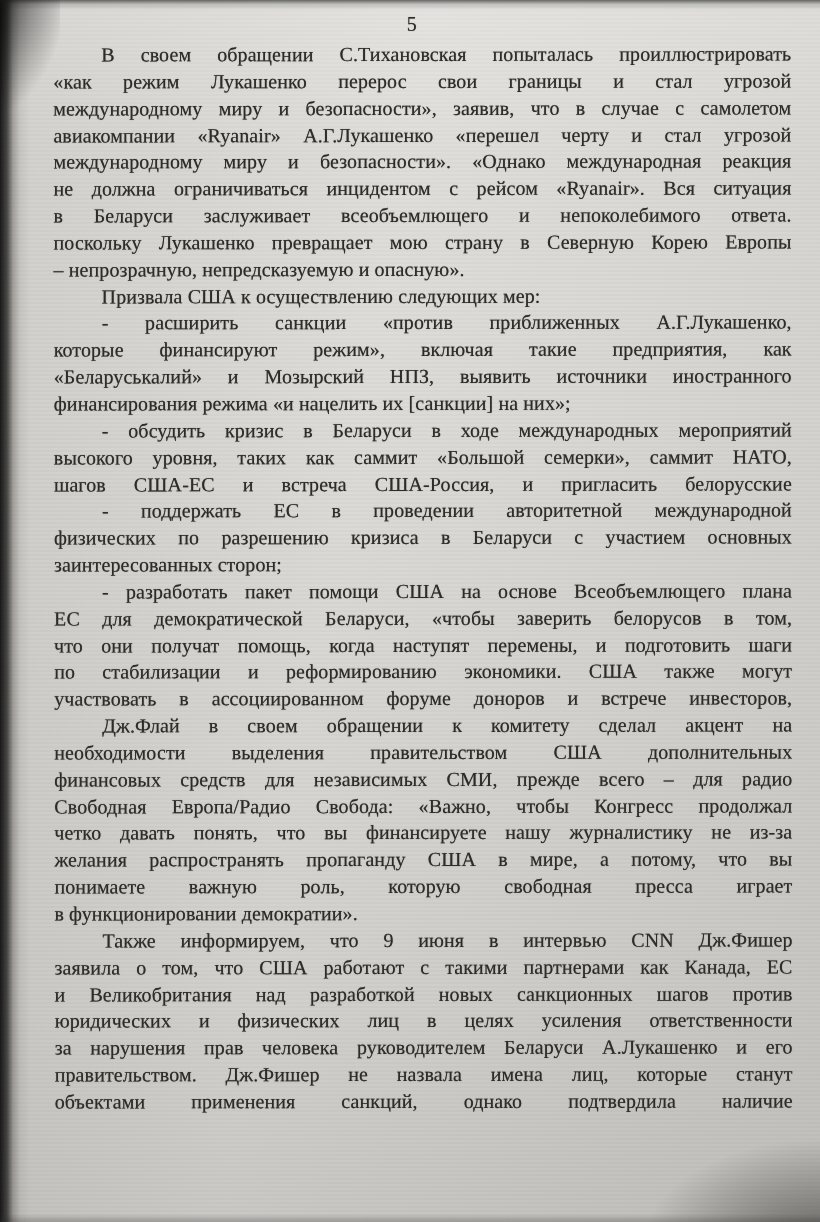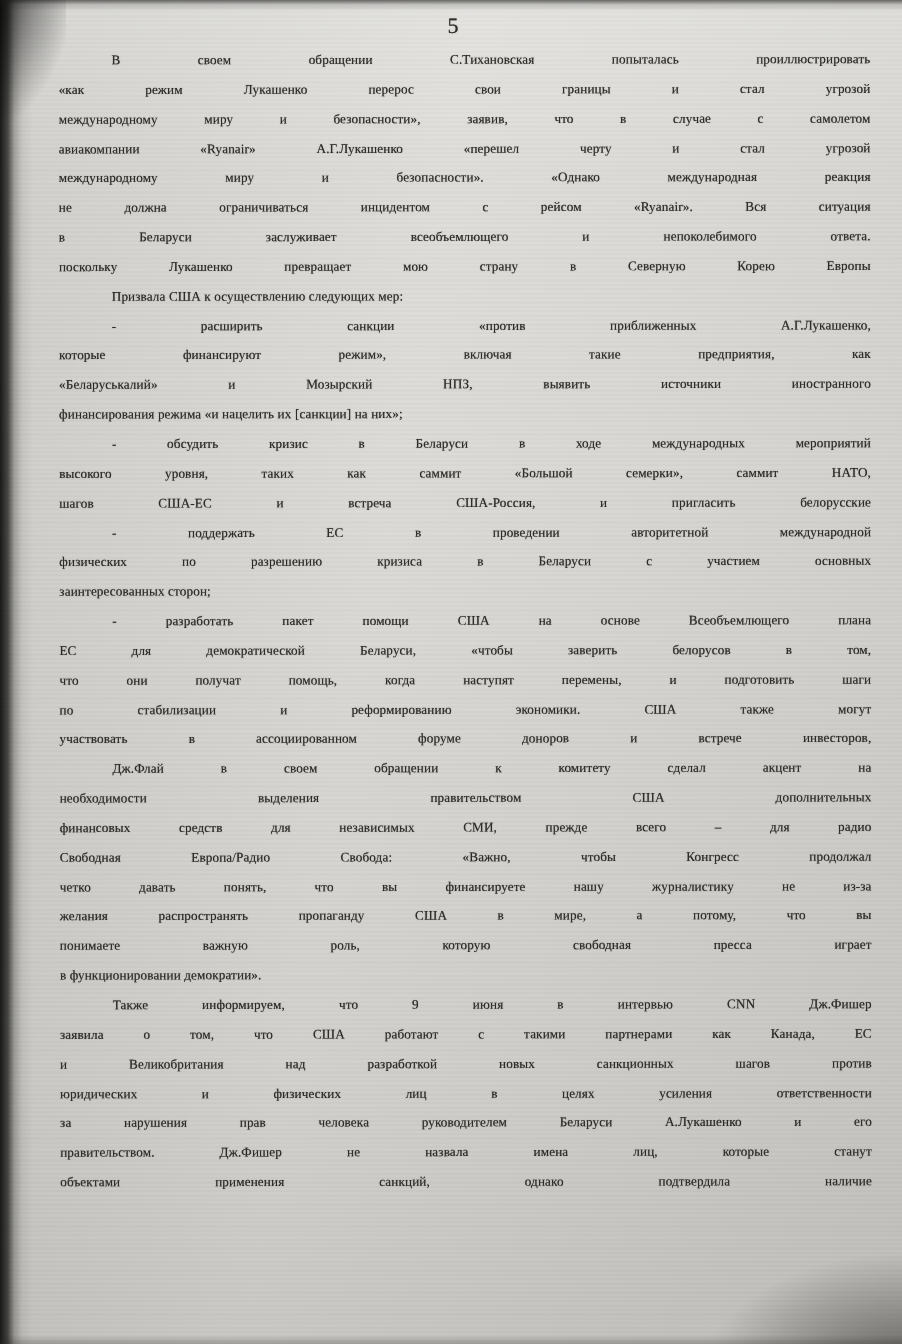--- a/index.html
+++ b/index.html
@@ -69,21 +69,21 @@
     position: absolute;
     top: 41px;
     left: 54px;
     width: 738px;
     transform: rotate(-0.08deg);
     transform-origin: 50% 50%;
   }
   .line {
     height: 26.85px;
     line-height: 26.85px;
-    font-size: 12px;
+    font-size: 20px;
     text-align: justify;
     text-align-last: justify;
     white-space: normal;
     text-shadow: 0 0 0.8px rgba(46,44,41,0.7);
     letter-spacing: 0.1px;
   }
   .line.first {
     text-indent: 48px;
   }
   .line.para-end {
@@ -97,20 +97,21 @@
   <div class="page-number">5</div>
   <div class="text-block" id="textBlock">
       <div class="line first">В своем обращении С.Тихановская попыталась проиллюстрировать</div>
       <div class="line">«как режим Лукашенко перерос свои границы и стал угрозой</div>
       <div class="line">международному миру и безопасности», заявив, что в случае с самолетом</div>
       <div class="line">авиакомпании «Ryanair» А.Г.Лукашенко «перешел черту и стал угрозой</div>
       <div class="line">международному миру и безопасности». «Однако международная реакция</div>
       <div class="line">не должна ограничиваться инцидентом с рейсом «Ryanair». Вся ситуация</div>
       <div class="line">в Беларуси заслуживает всеобъемлющего и непоколебимого ответа.</div>
       <div class="line">поскольку Лукашенко превращает мою страну в Северную Корею Европы</div>
+      <div class="line para-end">– непрозрачную, непредсказуемую и опасную».</div>
       <div class="line first para-end">Призвала США к осуществлению следующих мер:</div>
       <div class="line first">- расширить санкции «против приближенных А.Г.Лукашенко,</div>
       <div class="line">которые финансируют режим», включая такие предприятия, как</div>
       <div class="line">«Беларуськалий» и Мозырский НПЗ, выявить источники иностранного</div>
       <div class="line para-end">финансирования режима «и нацелить их [санкции] на них»;</div>
       <div class="line first">- обсудить кризис в Беларуси в ходе международных мероприятий</div>
       <div class="line">высокого уровня, таких как саммит «Большой семерки», саммит НАТО,</div>
       <div class="line">шагов США-ЕС и встреча США-Россия, и пригласить белорусские</div>
       <div class="line first">- поддержать ЕС в проведении авторитетной международной</div>
       <div class="line">физических по разрешению кризиса в Беларуси с участием основных</div>

